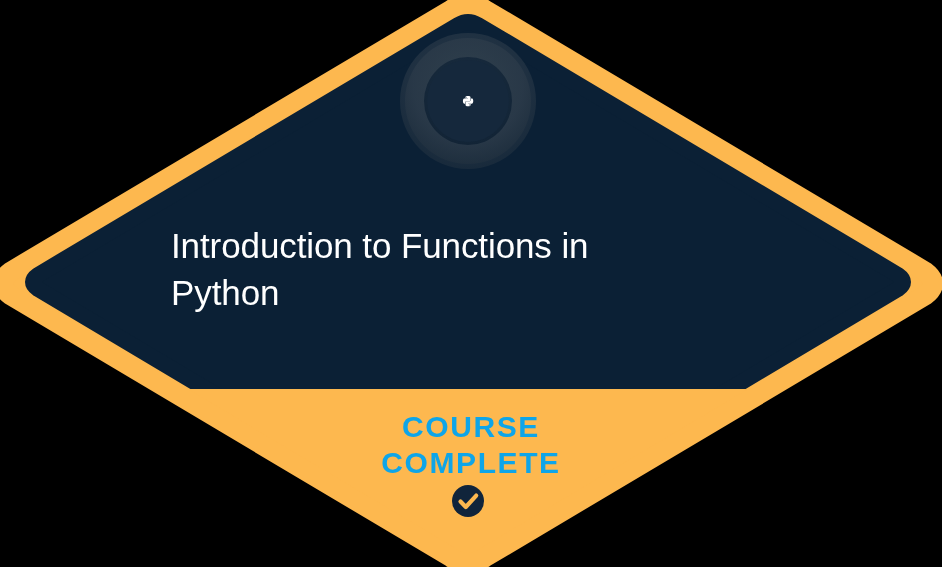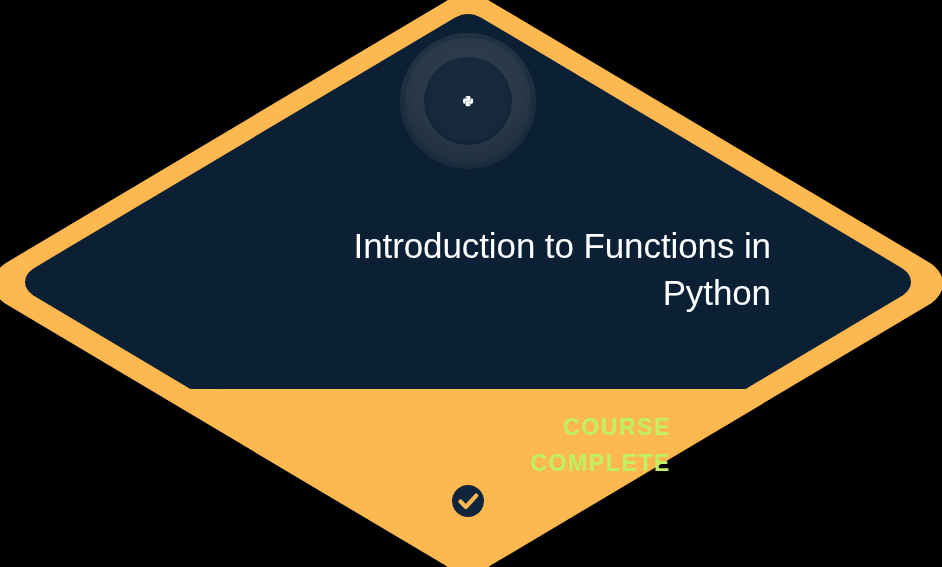--- a/index.html
+++ b/index.html
@@ -25,39 +25,39 @@
     display: block;
   }
 
   
 
   .course-title {
     position: absolute;
     left: 171px;
     top: 222px;
     width: 600px;
-    text-align: right;
+    text-align: left;
     color: #ffffff;
     font-family: "Liberation Sans", sans-serif;
     font-size: 35px;
     font-weight: 500;
     line-height: 47px;
     letter-spacing: -0.1px;
     white-space: pre-line;
   }
 
   .status-label {
     position: absolute;
     left: 271px;
     top: 409px;
     width: 400px;
-    text-align: right;
-    color: #bef264;
+    text-align: center;
+    color: #0ea5e9;
     font-family: "Liberation Sans", sans-serif;
-    font-size: 23px;
+    font-size: 30px;
     font-weight: bold;
     line-height: 36px;
     letter-spacing: 1.6px;
     white-space: pre-line;
   }
 </style>
 </head>
 <body>
 
 <svg id="badge-canvas" viewBox="0 0 942 567" xmlns="http://www.w3.org/2000/svg">

